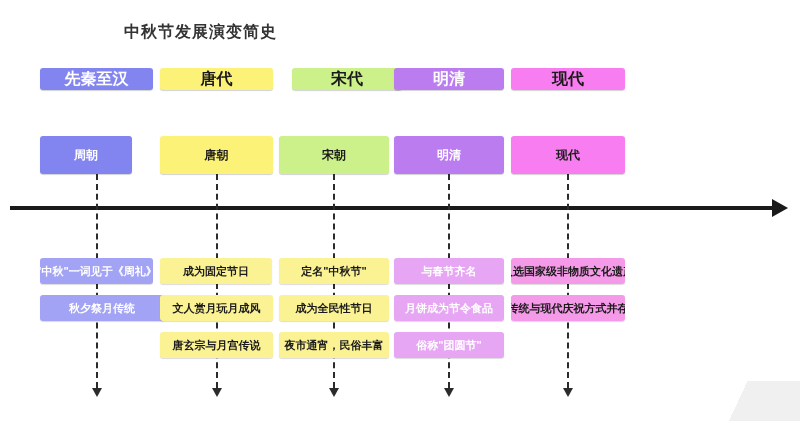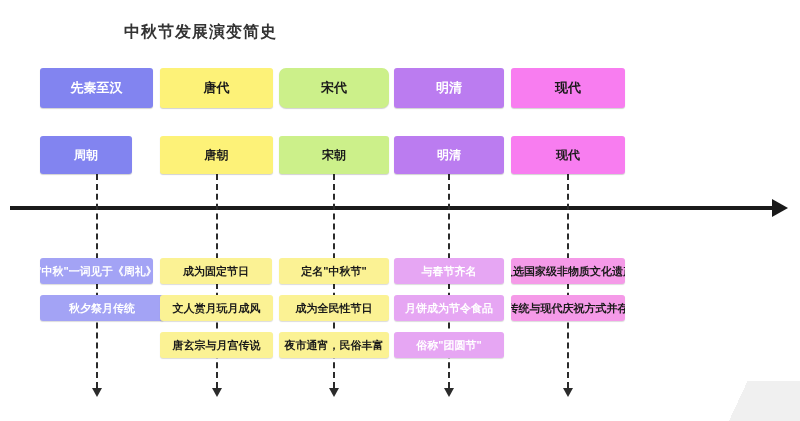--- a/index.html
+++ b/index.html
@@ -60,22 +60,22 @@
     box-sizing: border-box;
     display: flex;
     align-items: center;
     justify-content: center;
     text-align: center;
     border-radius: 3px;
     white-space: nowrap;
     overflow: hidden;
   }
   .era-box {
-    height: 40px;
-    font-size: 13px;
+    height: 22px;
+    font-size: 16px;
     font-weight: bold;
     box-shadow: 0 1px 1px rgba(0,0,0,0.18);
   }
   .dyn-box {
     height: 38px;
     font-size: 12px;
     font-weight: bold;
     box-shadow: 0 1px 1px rgba(0,0,0,0.18);
   }
   .item-box {
@@ -113,21 +113,21 @@
 </head>
 <body>
 
 <div id="canvas">
 
   <div id="title">中秋节发展演变简史</div>
 
   <div id="era-row">
       <div class="era-box" style="left: 40px; top: 68px; width: 113px; background: rgb(130, 132, 240); color: rgb(255, 255, 255);">先秦至汉</div>
       <div class="era-box" style="left: 160px; top: 68px; width: 113px; background: rgb(253, 242, 120); color: rgb(26, 26, 26);">唐代</div>
-      <div class="era-box" style="left: 279px; top: 68px; width: 110px; background: rgb(204, 240, 138); color: rgb(26, 26, 26); border-radius: 7px;">宋代</div>
+      <div class="era-box" style="left: 292px; top: 68px; width: 110px; background: rgb(204, 240, 138); color: rgb(26, 26, 26);">宋代</div>
       <div class="era-box" style="left: 394px; top: 68px; width: 110px; background: rgb(187, 124, 240); color: rgb(255, 255, 255);">明清</div>
       <div class="era-box" style="left: 511px; top: 68px; width: 114px; background: rgb(248, 125, 240); color: rgb(26, 26, 26);">现代</div>
     </div>
   <div id="dynasty-row">
       <div class="dyn-box" style="left: 40px; top: 136px; width: 92px; background: rgb(130, 132, 240); color: rgb(255, 255, 255);">周朝</div>
       <div class="dyn-box" style="left: 160px; top: 136px; width: 113px; background: rgb(253, 242, 120); color: rgb(26, 26, 26);">唐朝</div>
       <div class="dyn-box" style="left: 279px; top: 136px; width: 110px; background: rgb(204, 240, 138); color: rgb(26, 26, 26);">宋朝</div>
       <div class="dyn-box" style="left: 394px; top: 136px; width: 110px; background: rgb(187, 124, 240); color: rgb(255, 255, 255);">明清</div>
       <div class="dyn-box" style="left: 511px; top: 136px; width: 114px; background: rgb(248, 125, 240); color: rgb(26, 26, 26);">现代</div>
     </div>

